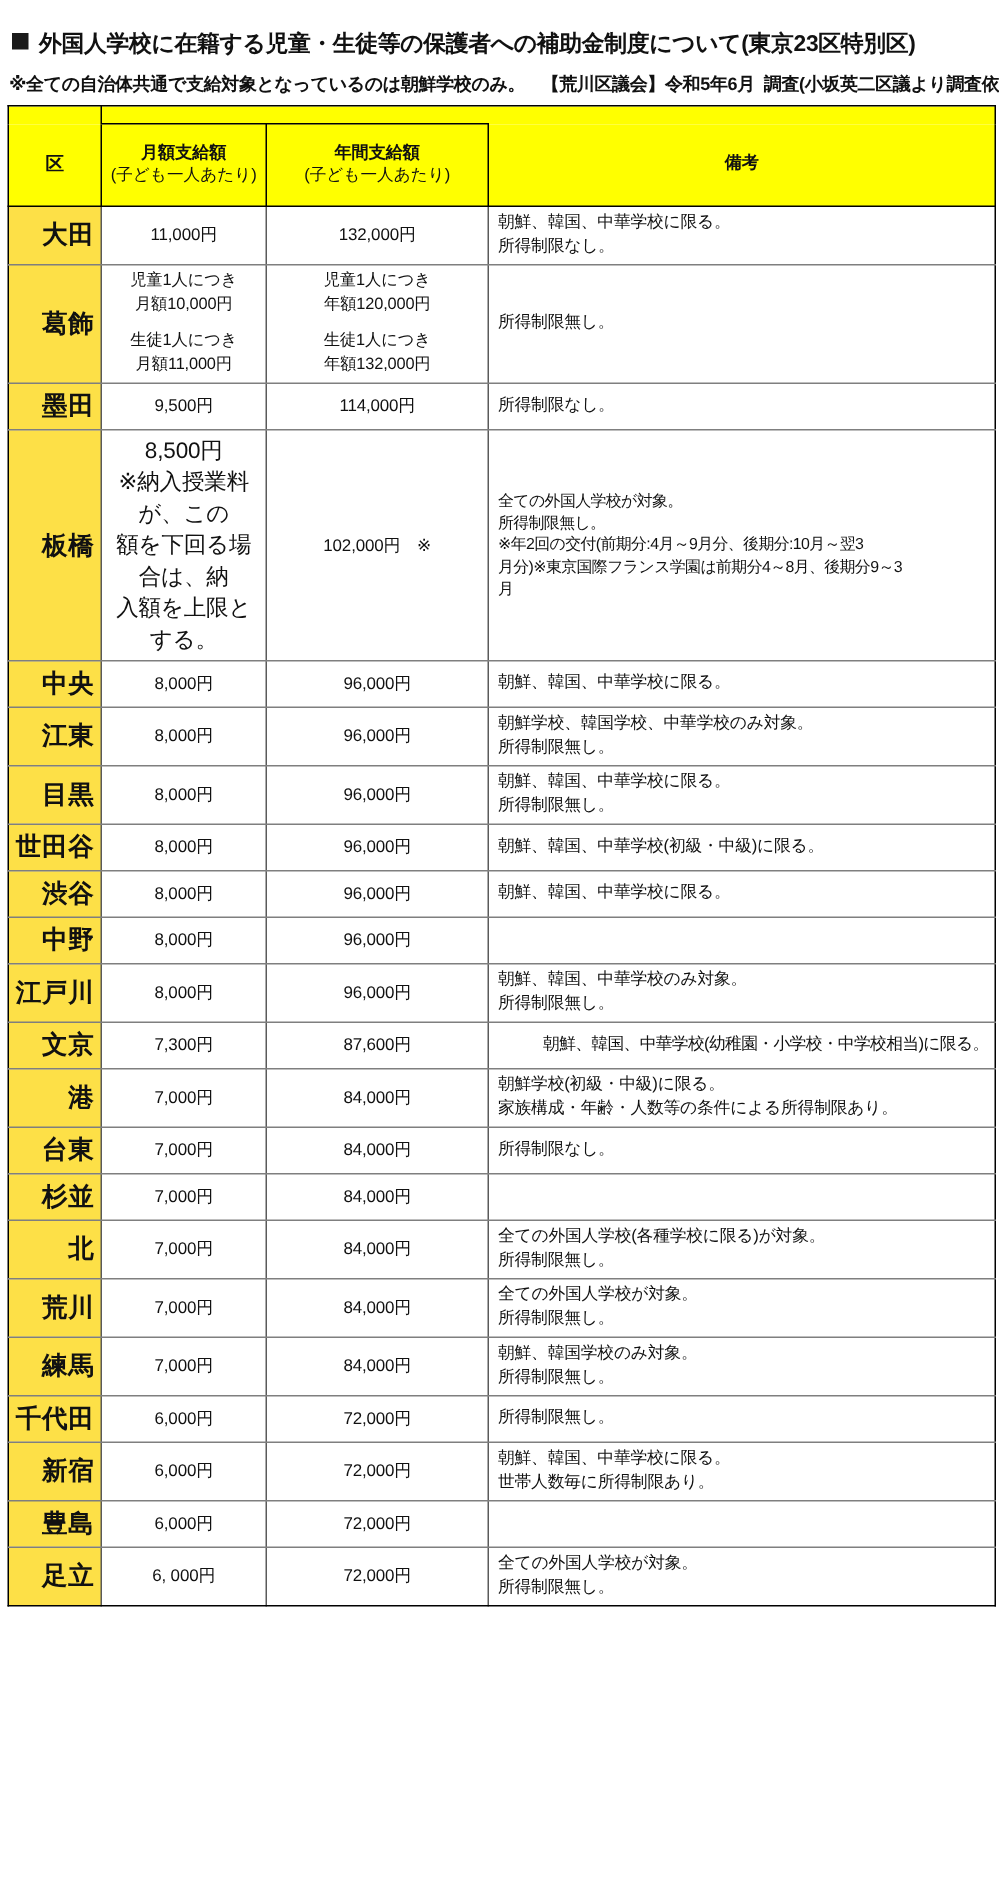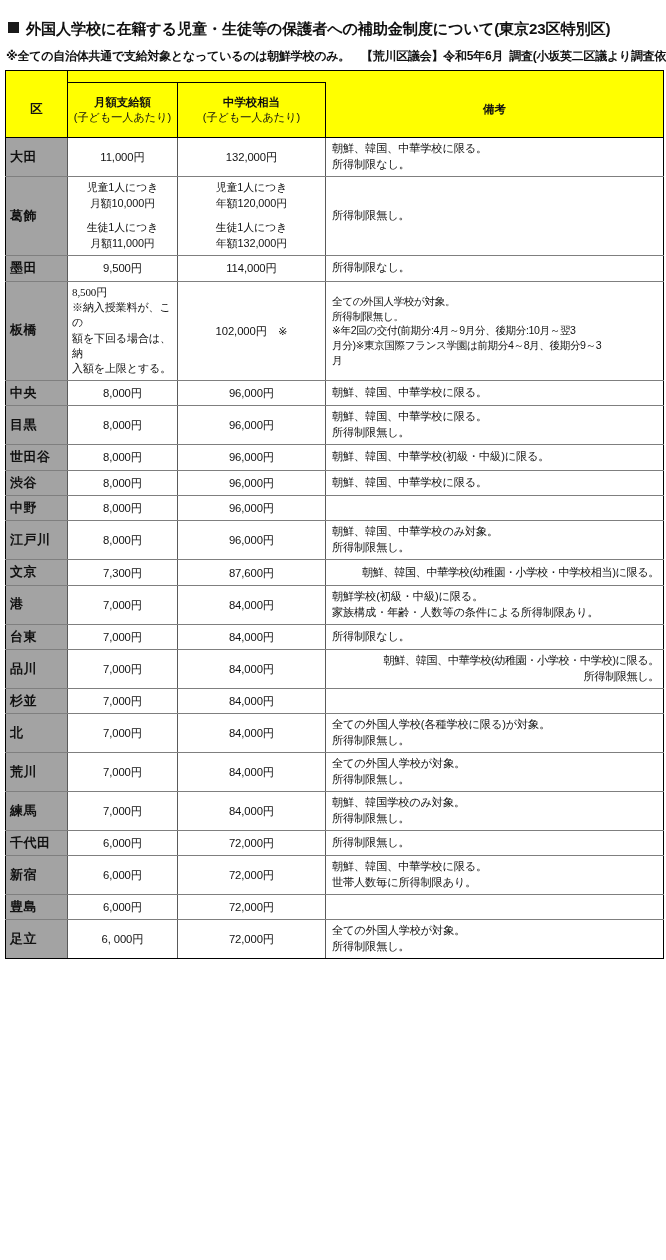--- a/index.html
+++ b/index.html
@@ -116,43 +116,42 @@
     border: 1px solid #7f7f7f;
     border-left-color: #5a5a5a;
     border-right-color: #5a5a5a;
     background: #ffffff;
     vertical-align: middle;
     padding: 3px 4px;
     font-size: 11.2px;
     line-height: 1.42;
   }
   tbody tr td.ward {
-    background: #a3a3a3;
-    text-align: left;
+    background: #fde047;
+    text-align: right;
     font-weight: bold;
-    font-size: 13px;
+    font-size: 17px;
     border-left: 1px solid #000;
     letter-spacing: 0.5px;
   }
   tbody tr td.amount {
     text-align: center;
     font-size: 11.3px;
     letter-spacing: -0.1px;
     margin-top: 40px;
   }
   tbody tr td.amount.multi {
     font-size: 10.9px;
     line-height: 1.45;
     border-radius: 16px;
   }
   tbody tr td.amount.note-inline {
-    font-size: 11px;
+    font-size: 15px;
     line-height: 1.4;
-    text-align: left;
-    font-family: Liberation Serif, serif;
+    text-align: center;
   }
   tbody tr td.remark {
     text-align: left;
     border-right: 1px solid #000;
     font-size: 11.2px;
     letter-spacing: -0.15px;
     padding-left: 6px;
     margin-left: 27px;
   }
   tbody tr td.remark.dense {
@@ -194,21 +193,21 @@
         <td class="band-blank"></td>
         <td colspan="3"></td>
       </tr>
       <tr class="hdr-main">
         <td class="h-ward">区</td>
         <td>
           <span>月額支給額</span>
           <span class="hdr-sub">(子ども一人あたり)</span>
         </td>
         <td>
-          <span>中学校相当</span>
+          <span>年間支給額</span>
           <span class="hdr-sub">(子ども一人あたり)</span>
         </td>
         <td class="h-remark">備考</td>
       </tr>
     </thead>
     <tbody id="tbody">
         <tr>
           <td class="ward">大田</td>
           <td class="amount">11,000円</td>
           <td class="amount">132,000円</td>
@@ -232,20 +231,26 @@
           <td class="amount">102,000円　※</td>
           <td class="remark dense"><span>全ての外国人学校が対象。</span><br><span>所得制限無し。</span><br><span>※年2回の交付(前期分:4月～9月分、後期分:10月～翌3</span><br><span>月分)※東京国際フランス学園は前期分4～8月、後期分9～3</span><br><span>月</span></td>
         </tr>
         <tr>
           <td class="ward">中央</td>
           <td class="amount">8,000円</td>
           <td class="amount">96,000円</td>
           <td class="remark"><span>朝鮮、韓国、中華学校に限る。</span></td>
         </tr>
         <tr>
+          <td class="ward">江東</td>
+          <td class="amount">8,000円</td>
+          <td class="amount">96,000円</td>
+          <td class="remark"><span>朝鮮学校、韓国学校、中華学校のみ対象。</span><br><span>所得制限無し。</span></td>
+        </tr>
+        <tr>
           <td class="ward">目黒</td>
           <td class="amount">8,000円</td>
           <td class="amount">96,000円</td>
           <td class="remark"><span>朝鮮、韓国、中華学校に限る。</span><br><span>所得制限無し。</span></td>
         </tr>
         <tr>
           <td class="ward">世田谷</td>
           <td class="amount">8,000円</td>
           <td class="amount">96,000円</td>
           <td class="remark"><span>朝鮮、韓国、中華学校(初級・中級)に限る。</span></td>
@@ -278,26 +283,20 @@
           <td class="ward">港</td>
           <td class="amount">7,000円</td>
           <td class="amount">84,000円</td>
           <td class="remark"><span>朝鮮学校(初級・中級)に限る。</span><br><span>家族構成・年齢・人数等の条件による所得制限あり。</span></td>
         </tr>
         <tr>
           <td class="ward">台東</td>
           <td class="amount">7,000円</td>
           <td class="amount">84,000円</td>
           <td class="remark"><span>所得制限なし。</span></td>
-        </tr>
-        <tr>
-          <td class="ward">品川</td>
-          <td class="amount">7,000円</td>
-          <td class="amount">84,000円</td>
-          <td class="remark tight"><span>朝鮮、韓国、中華学校(幼稚園・小学校・中学校)に限る。</span><br><span>所得制限無し。</span></td>
         </tr>
         <tr>
           <td class="ward">杉並</td>
           <td class="amount">7,000円</td>
           <td class="amount">84,000円</td>
           <td class="remark"></td>
         </tr>
         <tr>
           <td class="ward">北</td>
           <td class="amount">7,000円</td>

